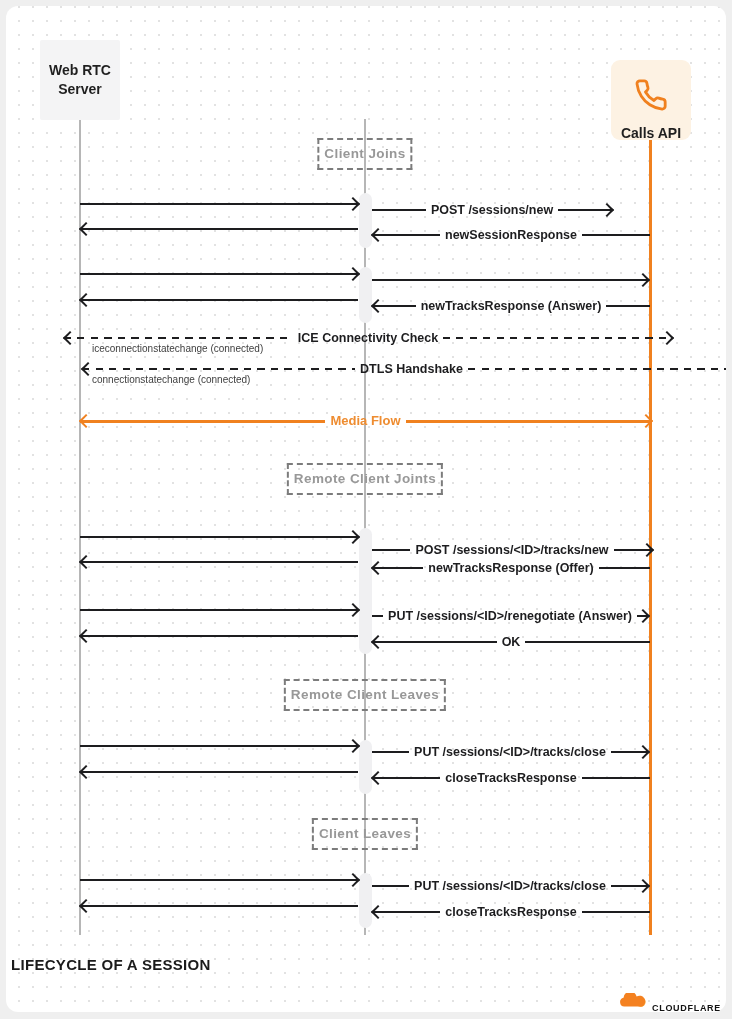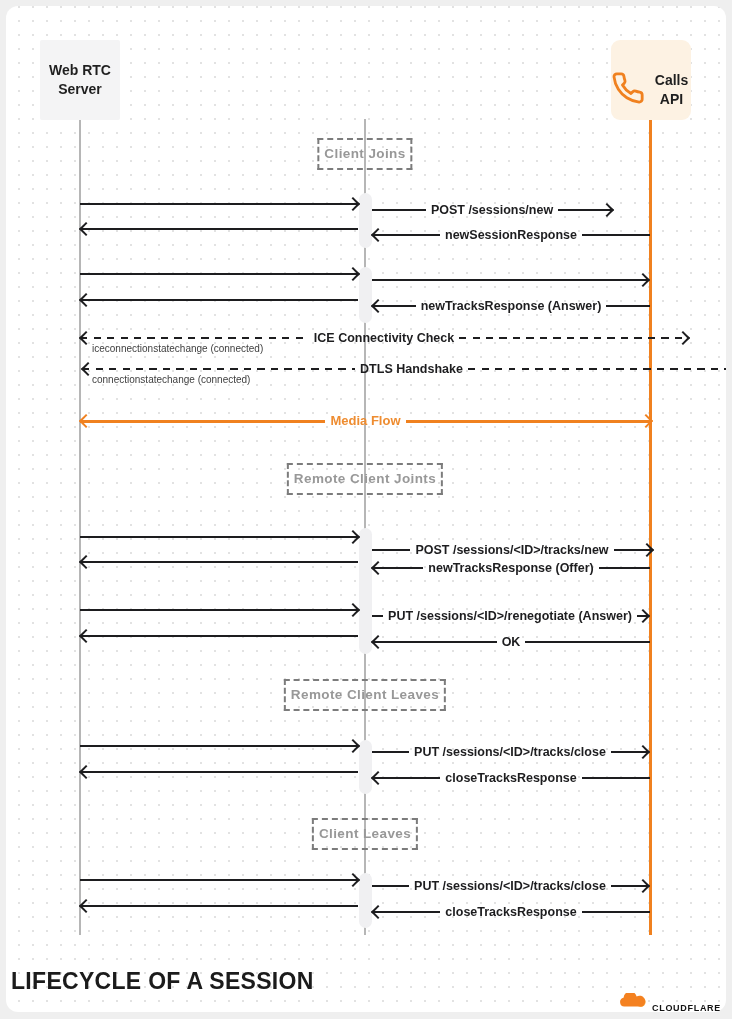--- a/index.html
+++ b/index.html
@@ -23,21 +23,21 @@
 
   
   .actor {
     position:absolute; top:40px; width:80px; height:80px;
     background:#f4f4f5; border-radius:2px;
     display:flex; align-items:center; justify-content:center;
     text-align:center; font-weight:700; font-size:14px; line-height:1.35; color:#1f1f1f;
   }
   .actor.api {
     background:#fdf2e3; border-radius:9px;
-    gap:7px; padding-top:20px;
+    flex-direction:column; gap:7px; padding-top:20px;margin-top:20px;
   }
   .actor.api .alabel { font-weight:700; font-size:14px; color:#1f1f1f; }
 
   
   .life { position:absolute; width:2px; background:#b6b6b6; top:119px; height:816px; }
   .life.orange { width:3px; background:#f0811f; top:120px; height:815px; }
 
   
   .bar { position:absolute; left:359px; width:13px; background:#f0f0f2; border-radius:7px; }
 
@@ -70,21 +70,21 @@
   .seg.orange .ln { background:#f0811f; height:3px; }
   .seg.orange .lbl { color:#ee8c30; font-size:13px; }
   .seg.orange .head { border-color:#f0811f; }
   .note {
     position:absolute; font-size:10px; color:#3e3e3e; white-space:nowrap; z-index:3;
   }
 
   
   .title {
     position:absolute; left:11px; top:956px;
-    font-size:23px; font-weight:700; letter-spacing:0.3px; color:#1b1b1b;margin-top:12px;
+    font-size:15px; font-weight:700; letter-spacing:0.3px; color:#1b1b1b;
   }
   .logo { position:absolute; right:11px; top:991px; display:flex; align-items:center; gap:3px; }
   .wordmark { font-size:9px; font-weight:800; letter-spacing:0.7px; color:#121212;margin-top:12px; }
 </style>
 </head>
 <body>
 
 <div class="card">
   <div class="stage">
 
@@ -168,21 +168,21 @@
           <span class="lbl">newTracksResponse (Answer)</span>
           <span class="ln"></span>
       </div>
       <div class="seg" style="left:80px;top:300px;width:278px">
         <span class="head l"></span>
           <span class="ln"></span>
       </div>
     </div>
 
     <div>
-      <div class="seg" style="left:80px;top:338px;width:608px">
+      <div class="seg" style="left:64px;top:338px;width:608px">
         <span class="head l"></span>
           <span class="ln dash"></span>
           <span class="lbl">ICE Connectivity Check</span>
           <span class="ln dash"></span>
           <span class="head r"></span>
       </div>
       <div class="note" style="left:92px;top:343px">iceconnectionstatechange (connected)</div>
     </div>
 
     <div>

